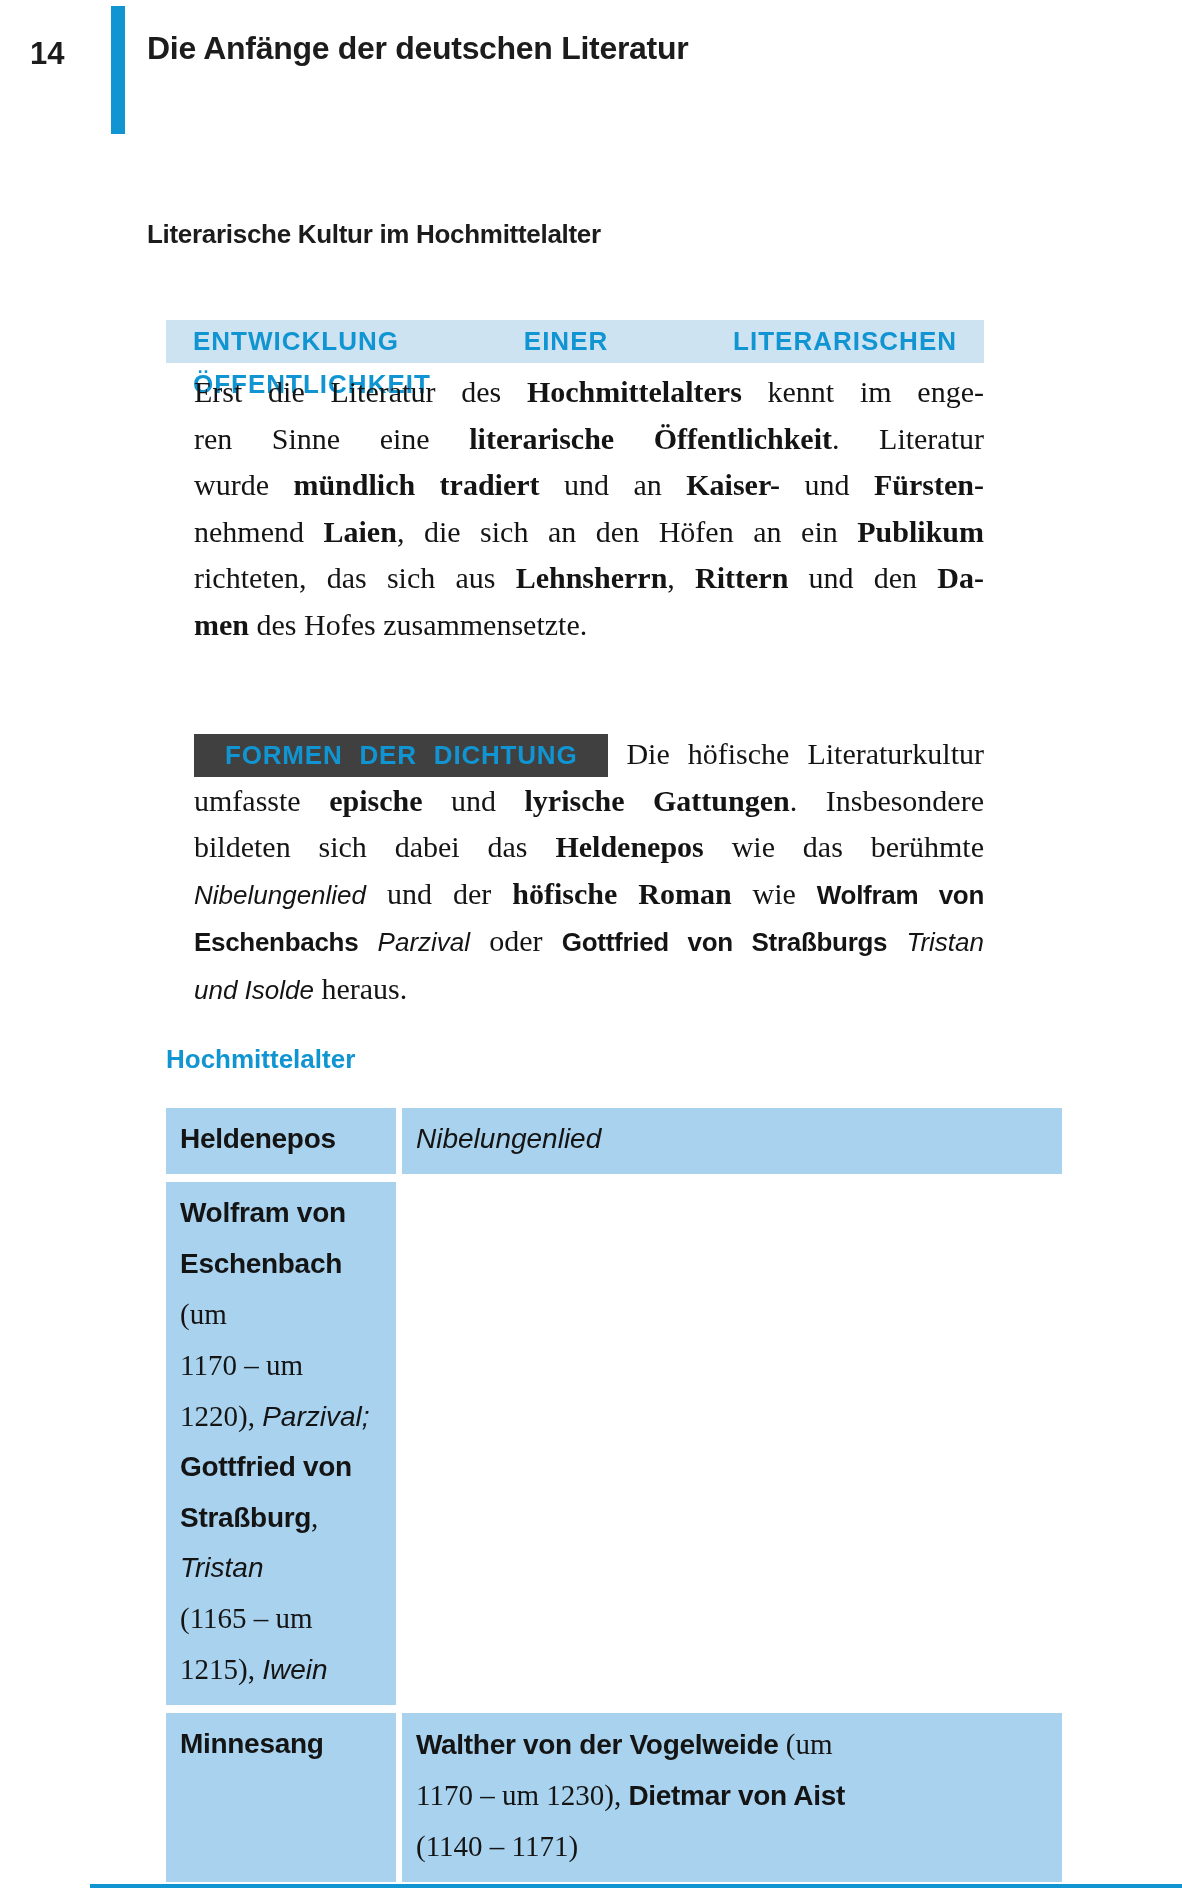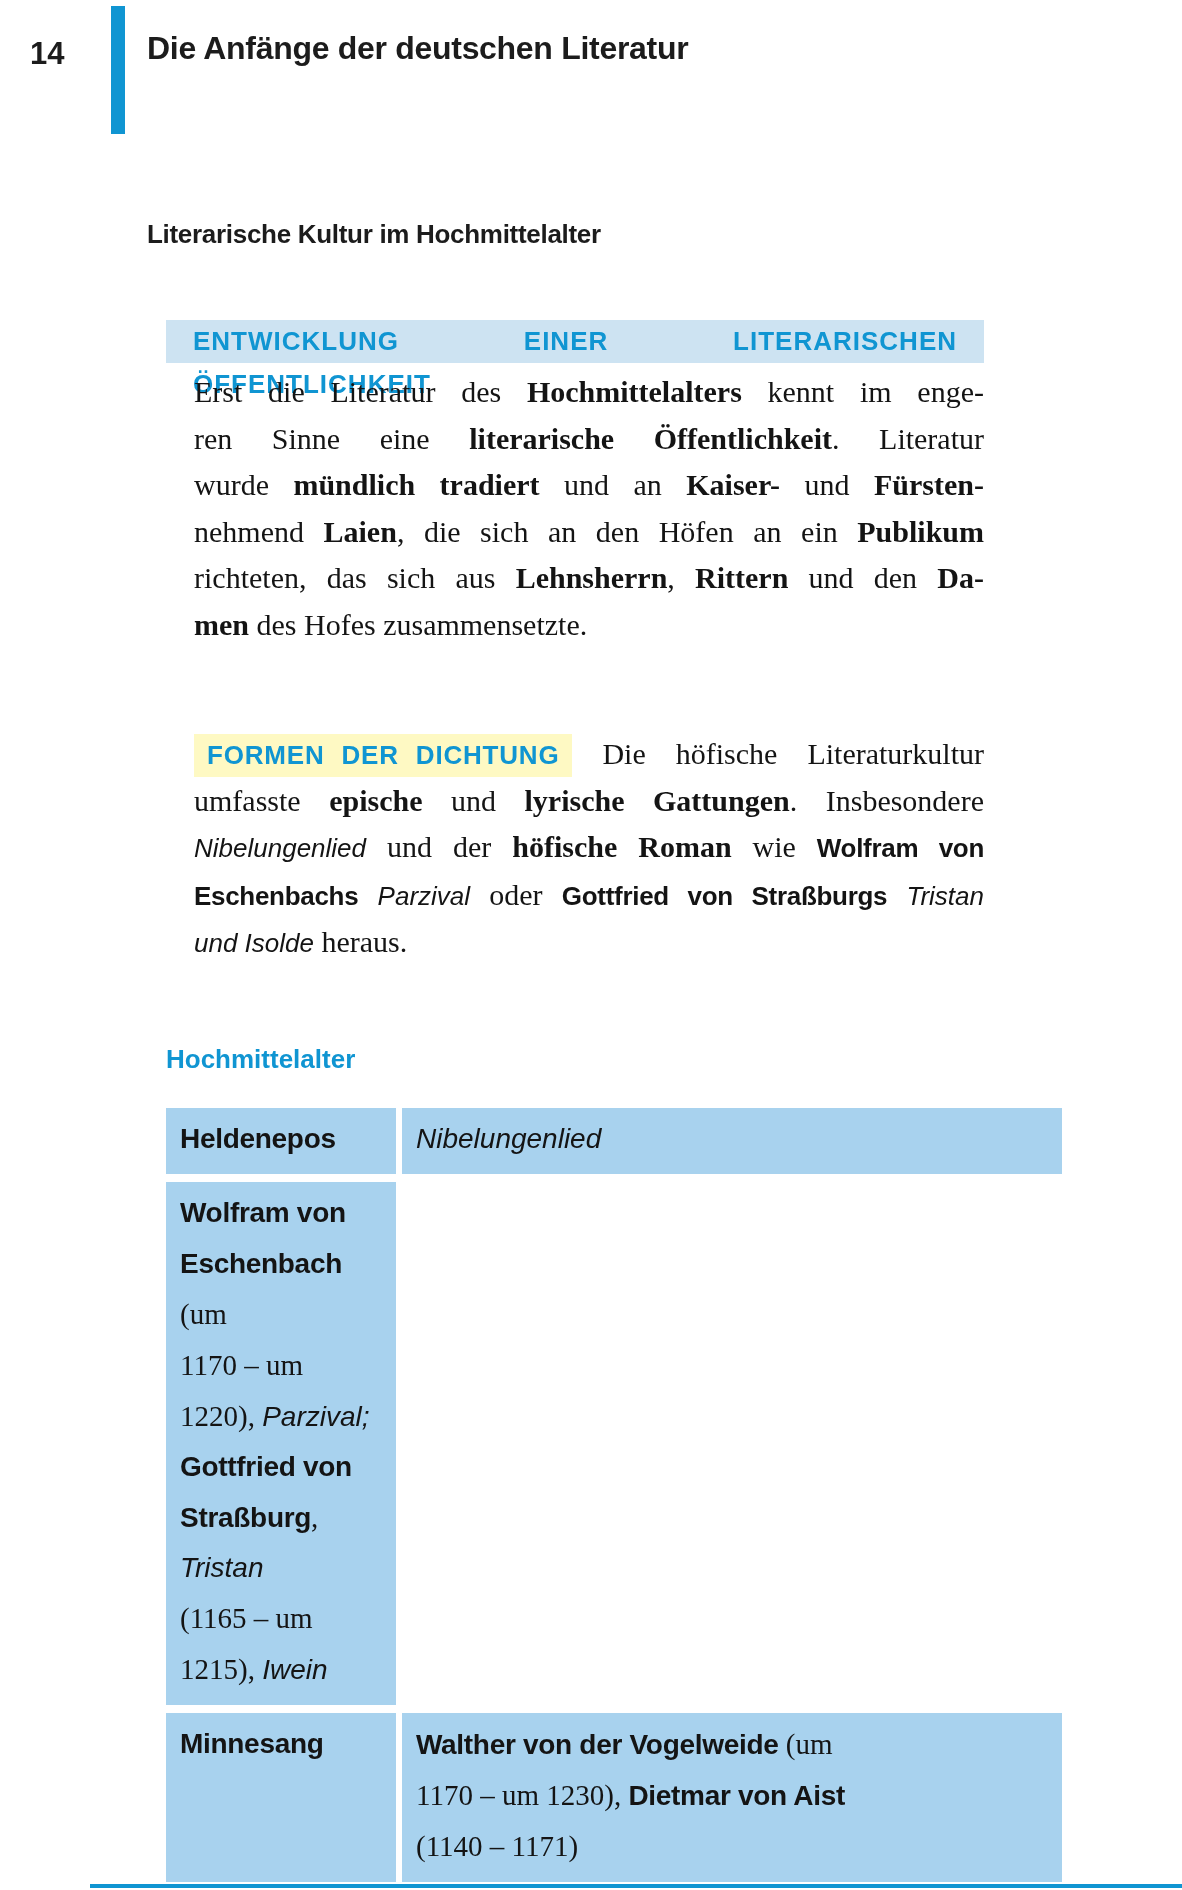--- a/index.html
+++ b/index.html
@@ -26,23 +26,23 @@
   }
   .lines{font-family:"Liberation Serif",serif;font-size:30px;line-height:46.5px;color:#141414;margin-left:28px;}
   .jline{text-align:justify;text-align-last:justify;hyphens:none;}
   .jline.endline{text-align-last:left;}
 
   .seg-r{font-family:"Liberation Serif",serif;font-weight:normal;font-style:normal;}
   .seg-b{font-family:"Liberation Serif",serif;font-weight:bold;}
   .seg-sb{font-family:"Liberation Sans",sans-serif;font-weight:bold;font-size:26px;letter-spacing:-0.3px;}
   .seg-si{font-family:"Liberation Sans",sans-serif;font-style:italic;font-size:26px;}
   .seg-band{
-    display:inline-block;background:#fef9c3;color:#1095d2;
+    display:inline-block;background:#404040;color:#1095d2;
     font-family:"Liberation Sans",sans-serif;font-weight:bold;font-size:26px;
-    line-height:43px;height:43px;padding:0 13px;letter-spacing:0.8px;word-spacing:9px;
+    line-height:43px;height:43px;padding:0 31px;letter-spacing:0.8px;word-spacing:9px;
   }
 
   #table-title{position:absolute;left:166px;top:1044px;font-size:26px;font-weight:bold;color:#1095d2;}
   #table{position:absolute;left:166px;top:1108px;width:896px;}
   .trow{display:grid;grid-template-columns:230px 660px;column-gap:6px;margin-bottom:8px;}
   .tcell{background:#a8d2ee;padding:8px 14px;line-height:46px;min-height:62px;}
   .trow:nth-of-type(2) .tcell{min-height:250px;}
   .trow:nth-of-type(3) .tcell{min-height:156px;}
   .tcell.term{font-weight:bold;font-size:27px;letter-spacing:-0.2px;}
   .tcell .seg-sb{font-size:28px;}
@@ -69,20 +69,21 @@
       <div class="jline"><span class="seg-r">nehmend </span><span class="seg-b">Laien</span><span class="seg-r">, die sich an den Höfen an ein </span><span class="seg-b">Publikum</span></div>
       <div class="jline"><span class="seg-r">richteten, das sich aus </span><span class="seg-b">Lehnsherrn</span><span class="seg-r">, </span><span class="seg-b">Rittern</span><span class="seg-r"> und den </span><span class="seg-b">Da-</span></div>
       <div class="jline endline"><span class="seg-b">men</span><span class="seg-r"> des Hofes zusammensetzte.</span></div>
     </div>
 </section>
 
 <section class="pblock" id="pblock1">
   <div class="lines">
       <div class="jline"><span class="seg-band">FORMEN DER DICHTUNG</span><span class="seg-r"> Die höfische Literaturkultur</span></div>
       <div class="jline"><span class="seg-r">umfasste </span><span class="seg-b">epische</span><span class="seg-r"> und </span><span class="seg-b">lyrische Gattungen</span><span class="seg-r">. Insbesondere</span></div>
+      <div class="jline"><span class="seg-r">bildeten sich dabei das </span><span class="seg-b">Heldenepos</span><span class="seg-r"> wie das berühmte</span></div>
       <div class="jline"><span class="seg-si">Nibelungenlied</span><span class="seg-r"> und der </span><span class="seg-b">höfische Roman</span><span class="seg-r"> wie </span><span class="seg-sb">Wolfram von</span></div>
       <div class="jline"><span class="seg-sb">Eschenbachs</span><span class="seg-r"> </span><span class="seg-si">Parzival</span><span class="seg-r"> oder </span><span class="seg-sb">Gottfried von Straßburgs</span><span class="seg-r"> </span><span class="seg-si">Tristan</span></div>
       <div class="jline endline"><span class="seg-si">und Isolde</span><span class="seg-r"> heraus.</span></div>
     </div>
 </section>
 
 <div id="table-title">Hochmittelalter</div>
 <div id="table">
     <div class="trow">
       <div class="tcell term"><span class="seg-sb">Heldenepos</span></div>

